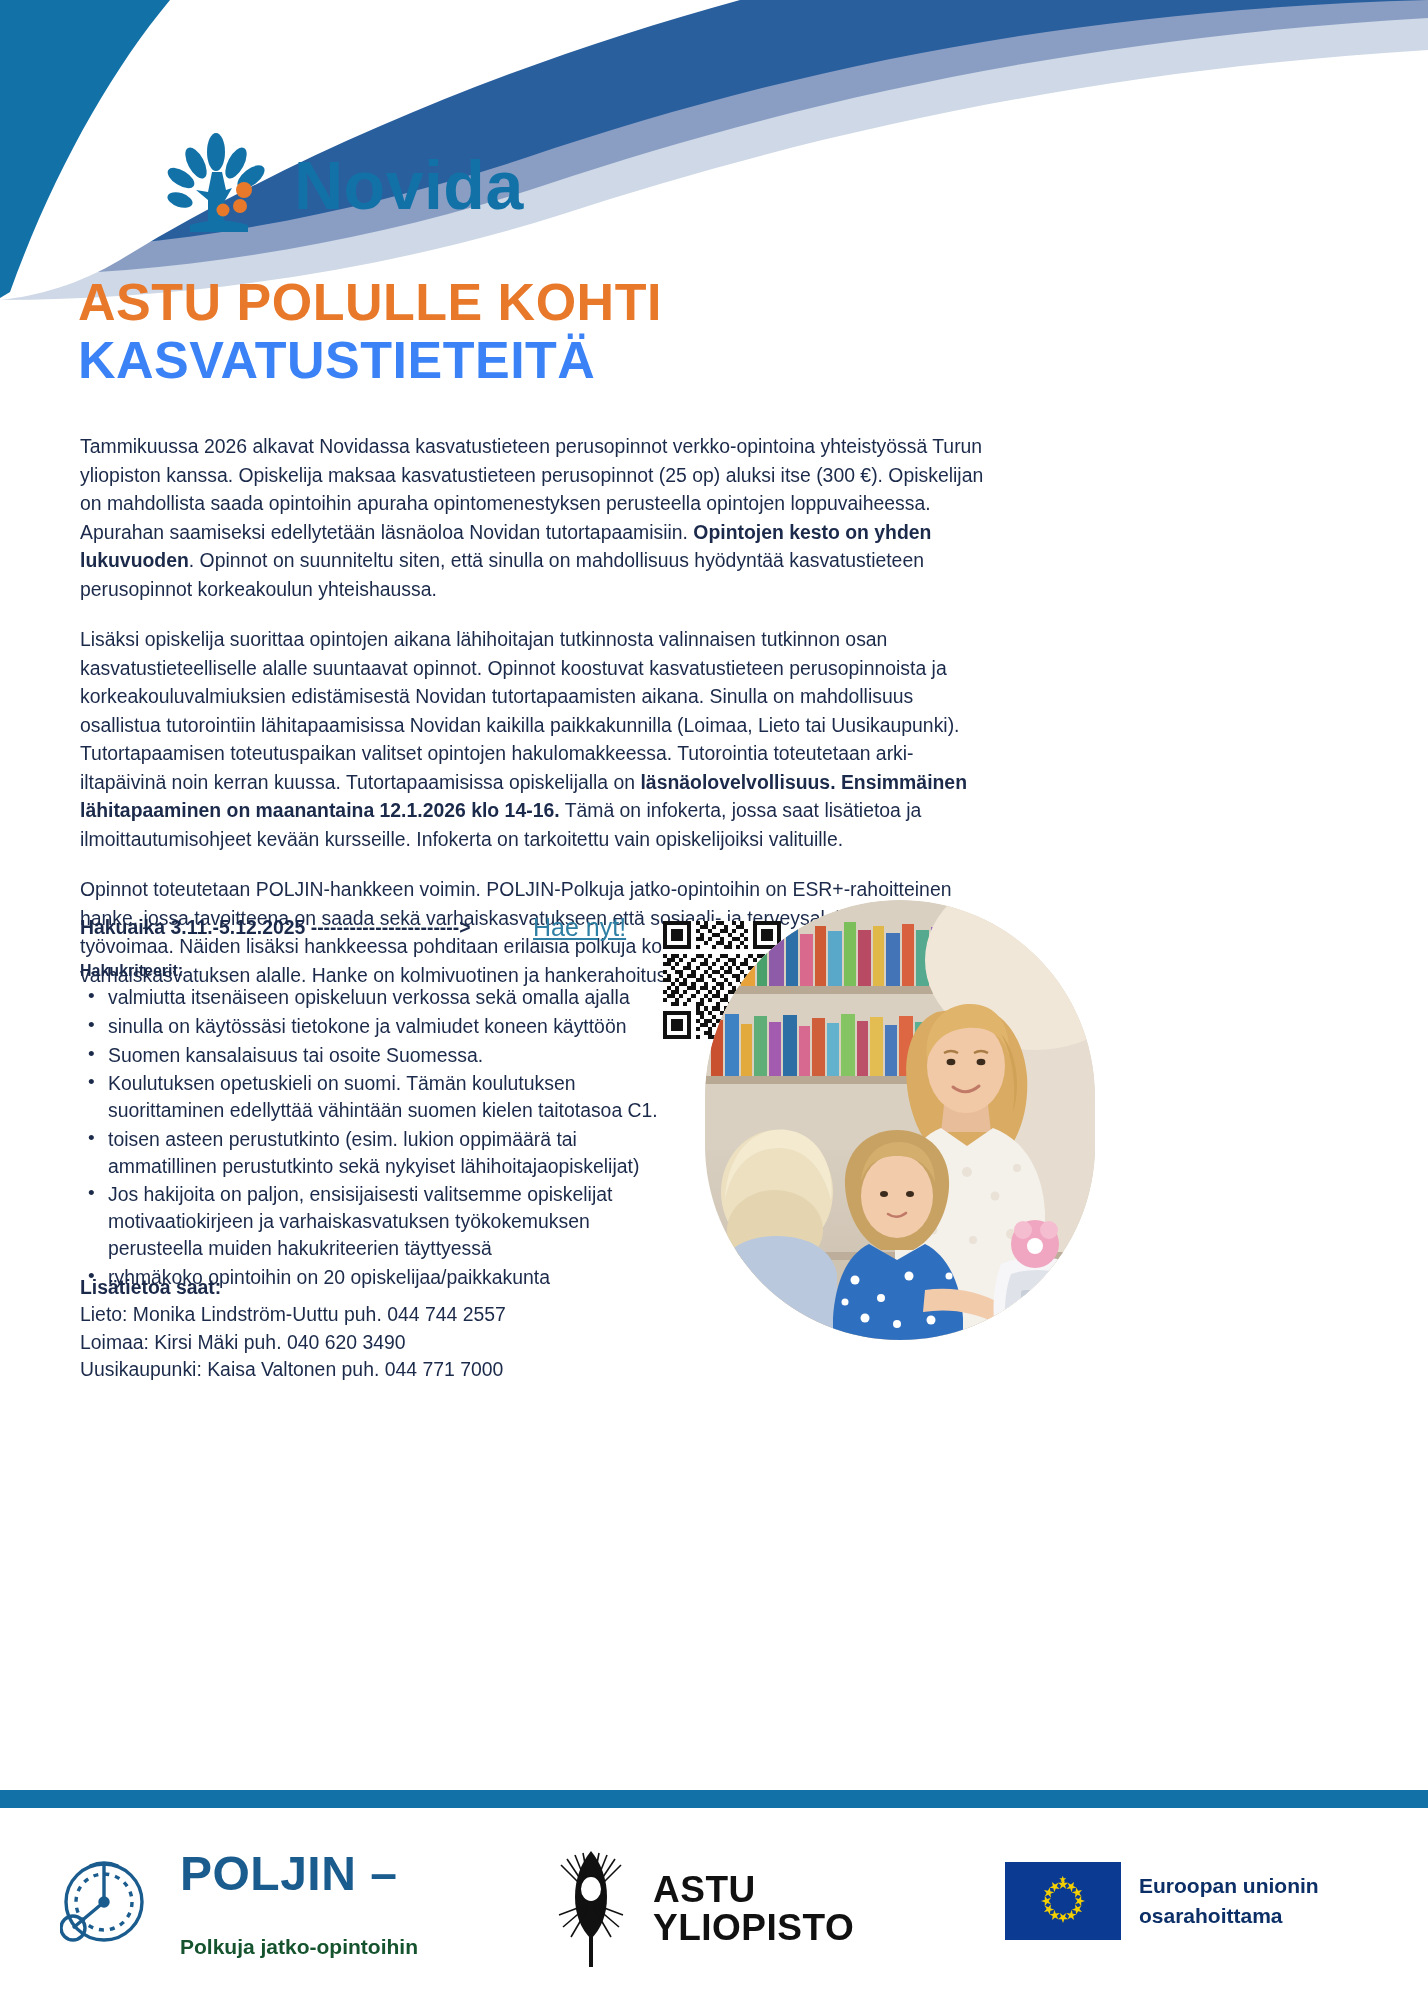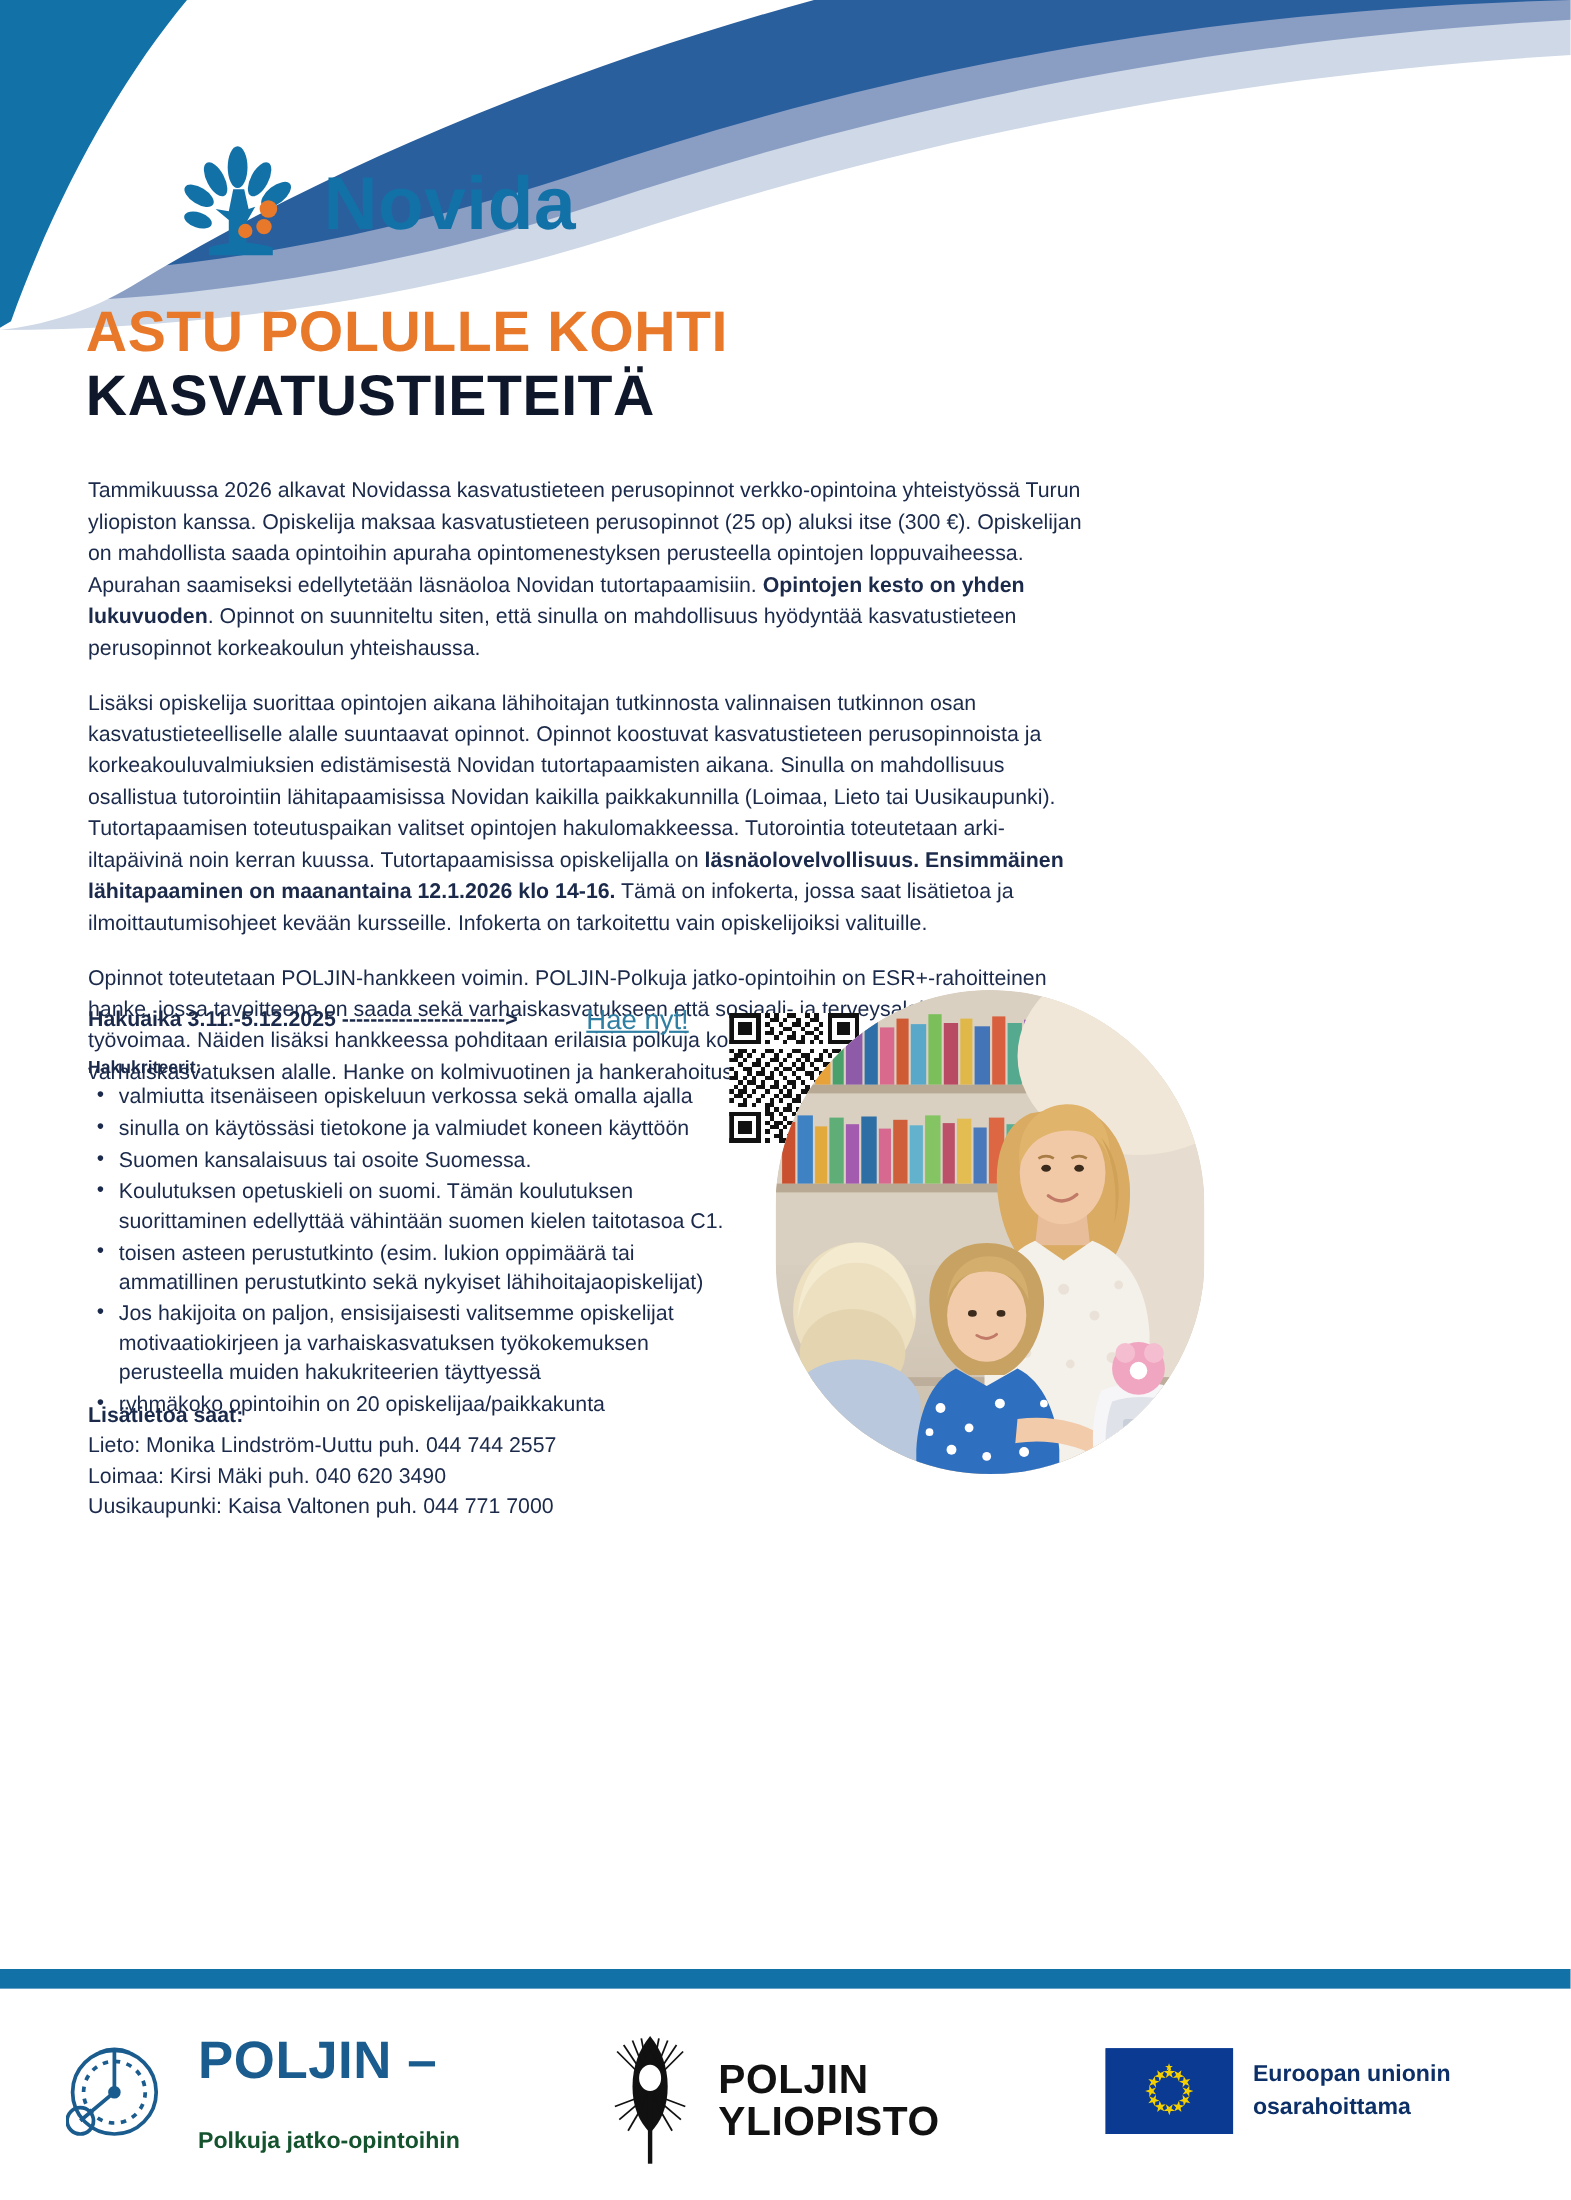--- a/index.html
+++ b/index.html
@@ -57,21 +57,21 @@
     font-size: 52px;
     font-weight: bold;
     color: #e8792a;
     letter-spacing: 0.5px;
     line-height: 1.12;
     margin: 0;
   }
   .headline-l2 {
     font-size: 52px;
     font-weight: bold;
-    color: #0f172a;
+    color: #3b82f6;
     letter-spacing: 0.5px;
     line-height: 1.12;
     margin: 0;
   }
 
   
   .body-copy {
     position: absolute;
     left: 80px;
     top: 432px;
@@ -751,21 +751,21 @@
               <path d="M46 58 L74 82"></path>
               <path d="M46 58 L78 70"></path>
           </g>
           <rect x="44" y="40" width="4" height="82"></rect>
           <path d="M38 34 L46 18 L54 34 Z"></path>
           <ellipse cx="46" cy="44" rx="11" ry="13" fill="#ffffff" stroke="#111111" stroke-width="2"></ellipse>
         </g>
       </svg>
     </span>
     <span class="turun-text">
-      <span>POLJIN</span><br>
+      <span>ASTU</span><br>
       <span>YLIOPISTO</span>
     </span>
   </div>
 
   <div class="footer-logo eu">
     <span class="eu-flag">
       <svg width="116" height="78" viewBox="0 0 116 78" xmlns="http://www.w3.org/2000/svg" aria-hidden="true">
         <rect width="116" height="78" fill="#0b3a92"></rect>
         <g fill="#f5d000">
           <polygon points="58,17 59.6,21.6 64.4,21.6 60.5,24.5 62,29.1 58,26.2 54,29.1 55.5,24.5 51.6,21.6 56.4,21.6" transform="scale(0.55) translate(47,8)"></polygon>

